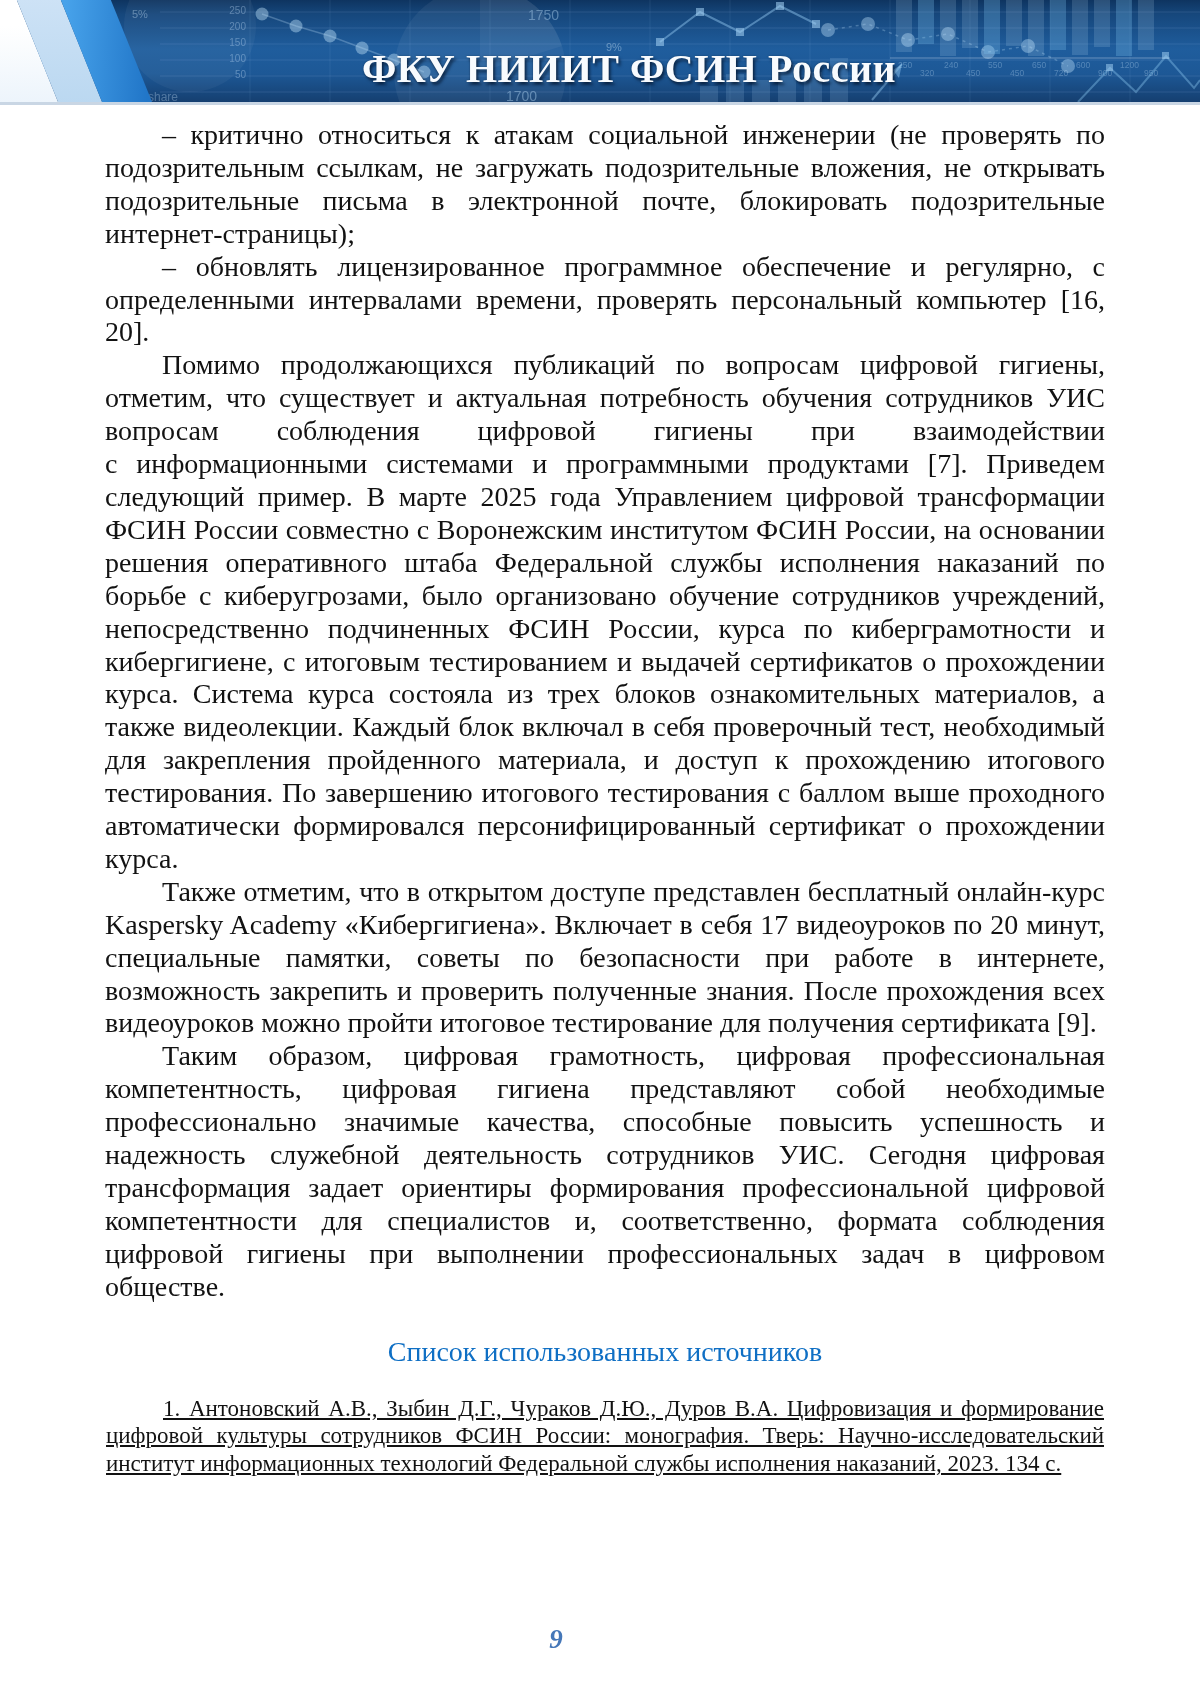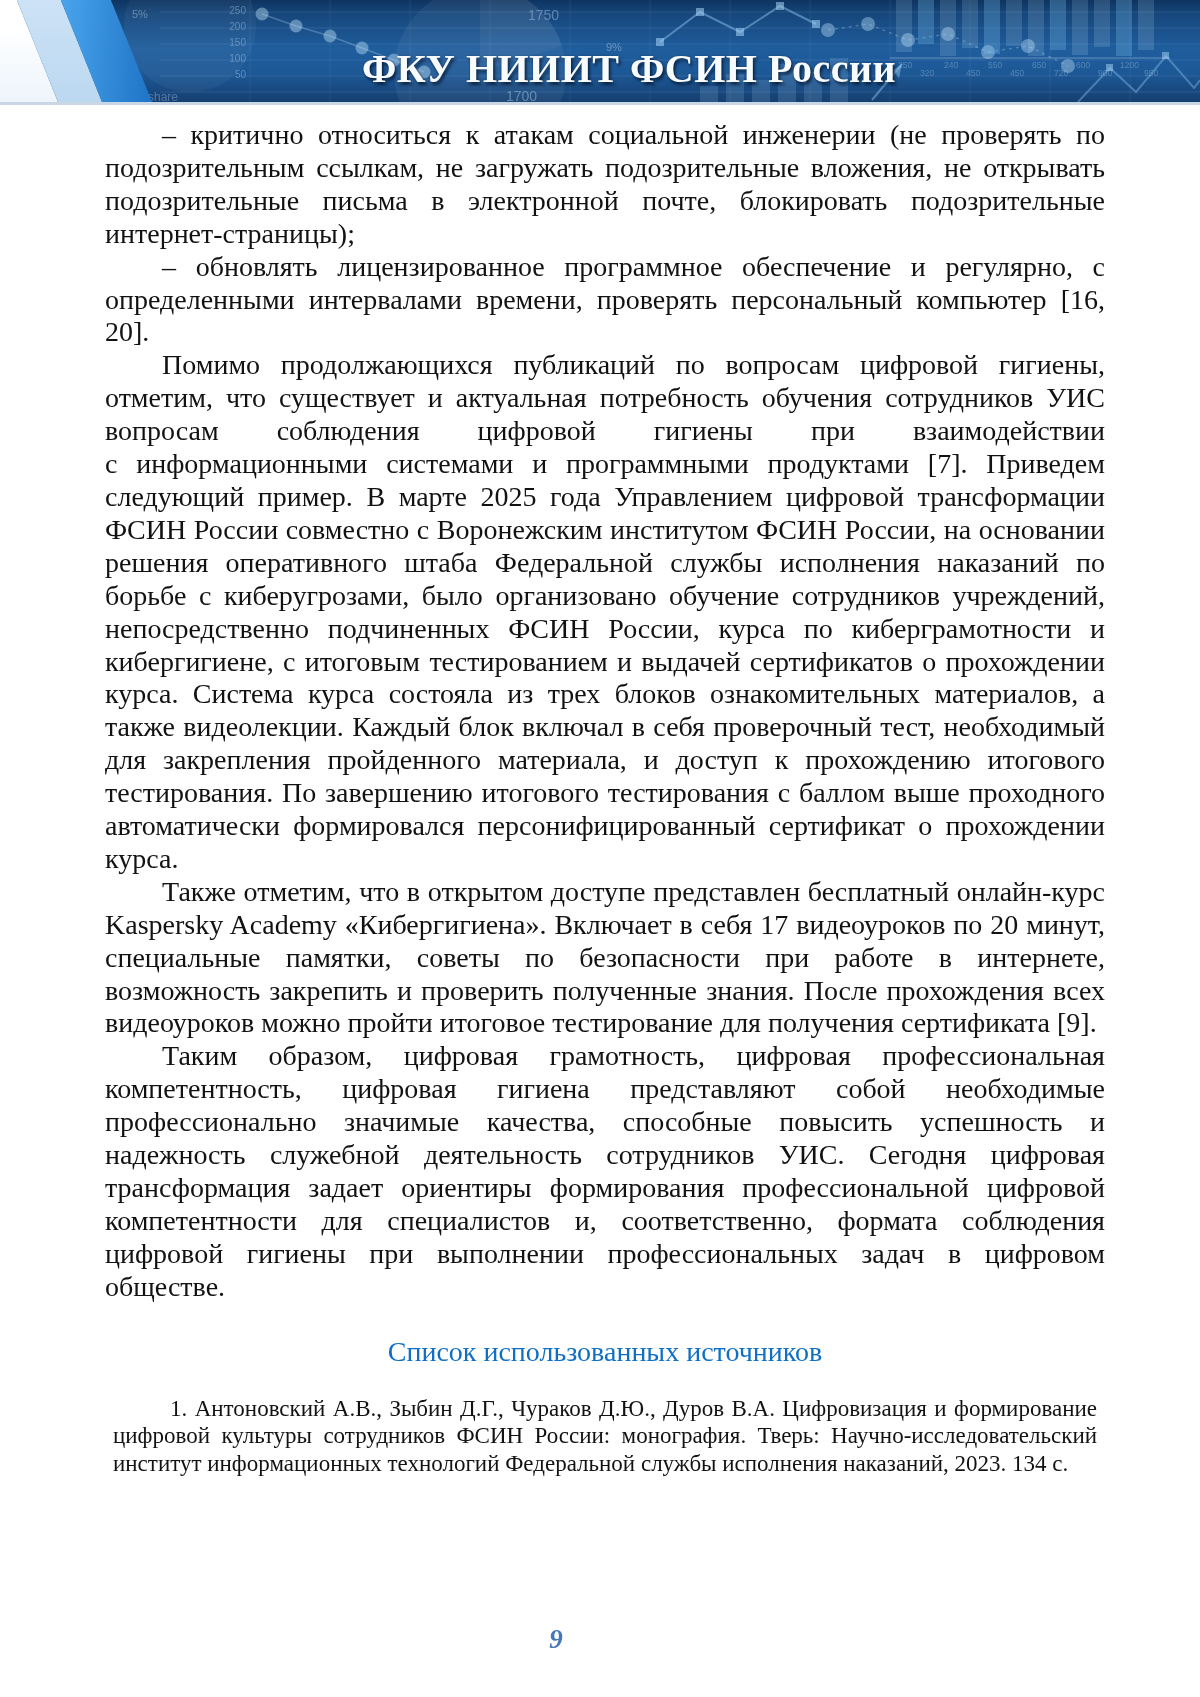--- a/index.html
+++ b/index.html
@@ -41,21 +41,21 @@
   }
   .para { margin:0; text-indent:57px; }
 
   .sources-heading {
     margin:31px 0 0 0;
     text-align:center; text-indent:0;
     color:#0f6fc4; font-size:28px; font-weight:normal; line-height:33px;
   }
 
   .refs { margin-top:27px; font-size:23px; line-height:27.6px; }
-  .ref { margin:8px; text-indent:57px; text-align:justify; }
+  .ref { margin:1px; text-indent:57px; text-align:justify;text-decoration:underline; }
 
   
   .page-number {
     position:absolute; left:0; right:0; bottom:44px;
     text-align:center; transform:translateX(-44px);
     font-size:27px; line-height:1; font-style:italic; font-weight:bold;
     color:#4577b8;
   }
 
   svg text { font-family:"Liberation Sans","DejaVu Sans",sans-serif; }

